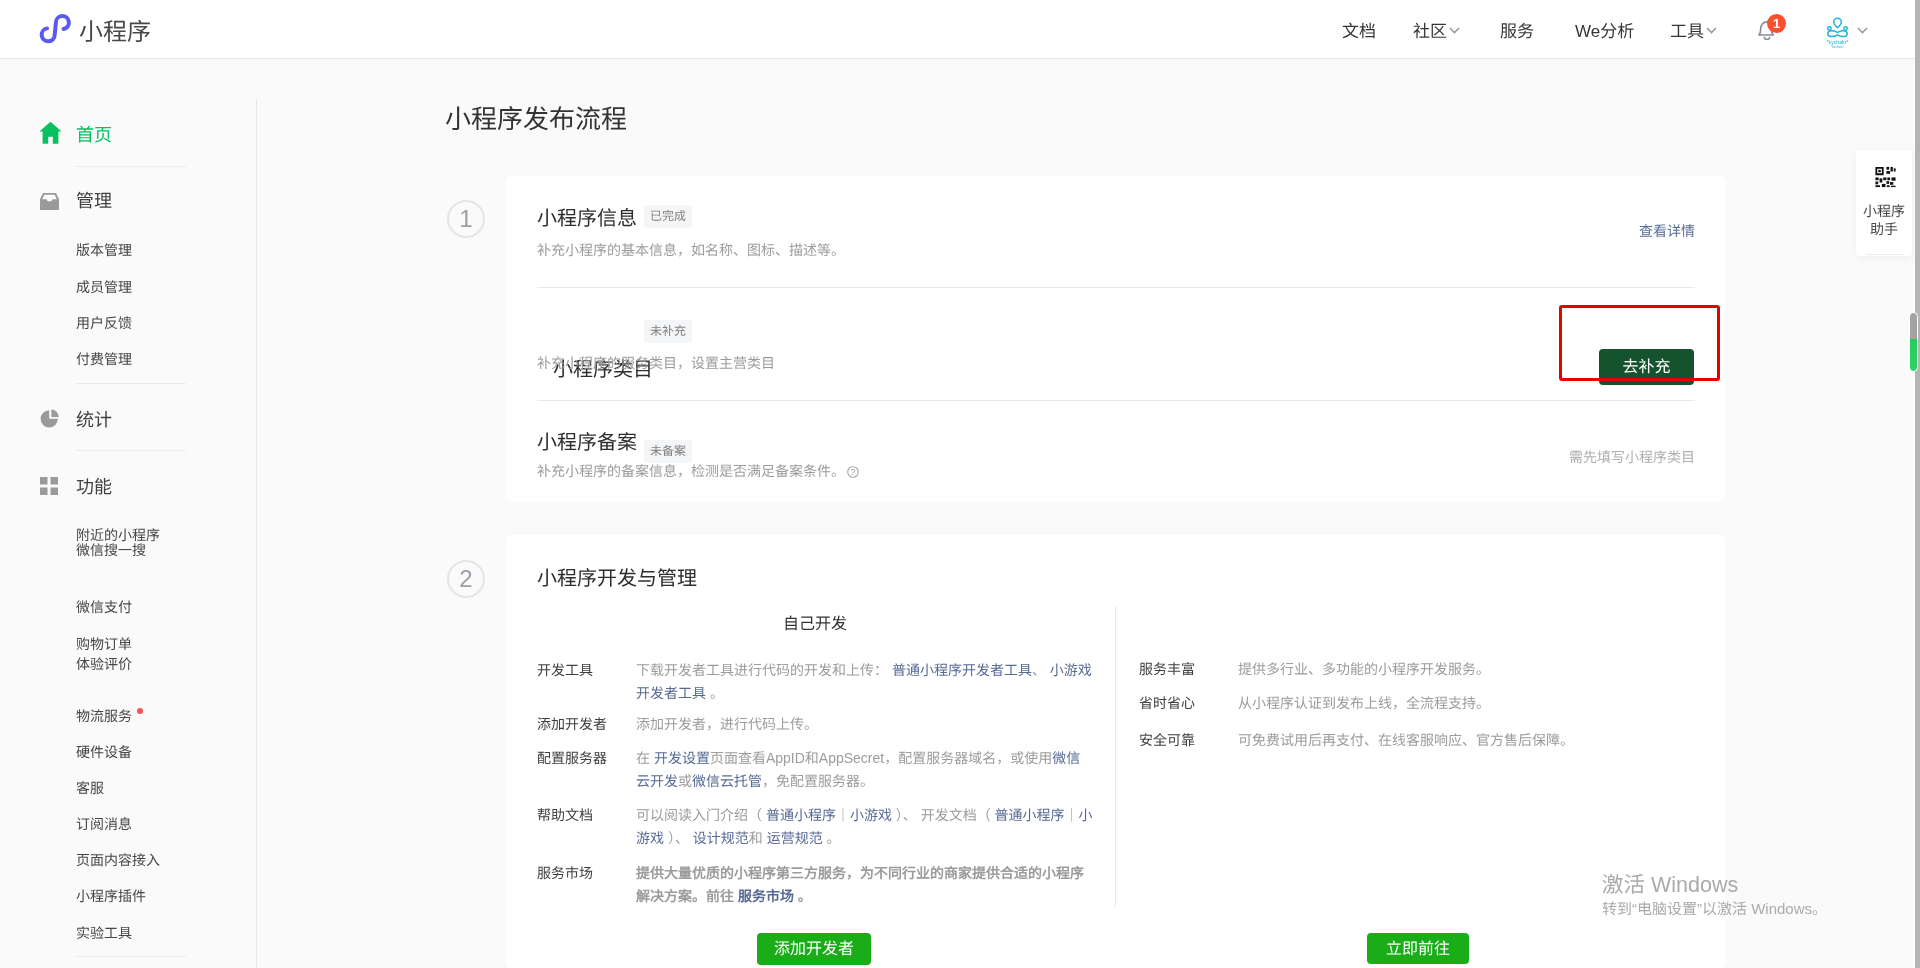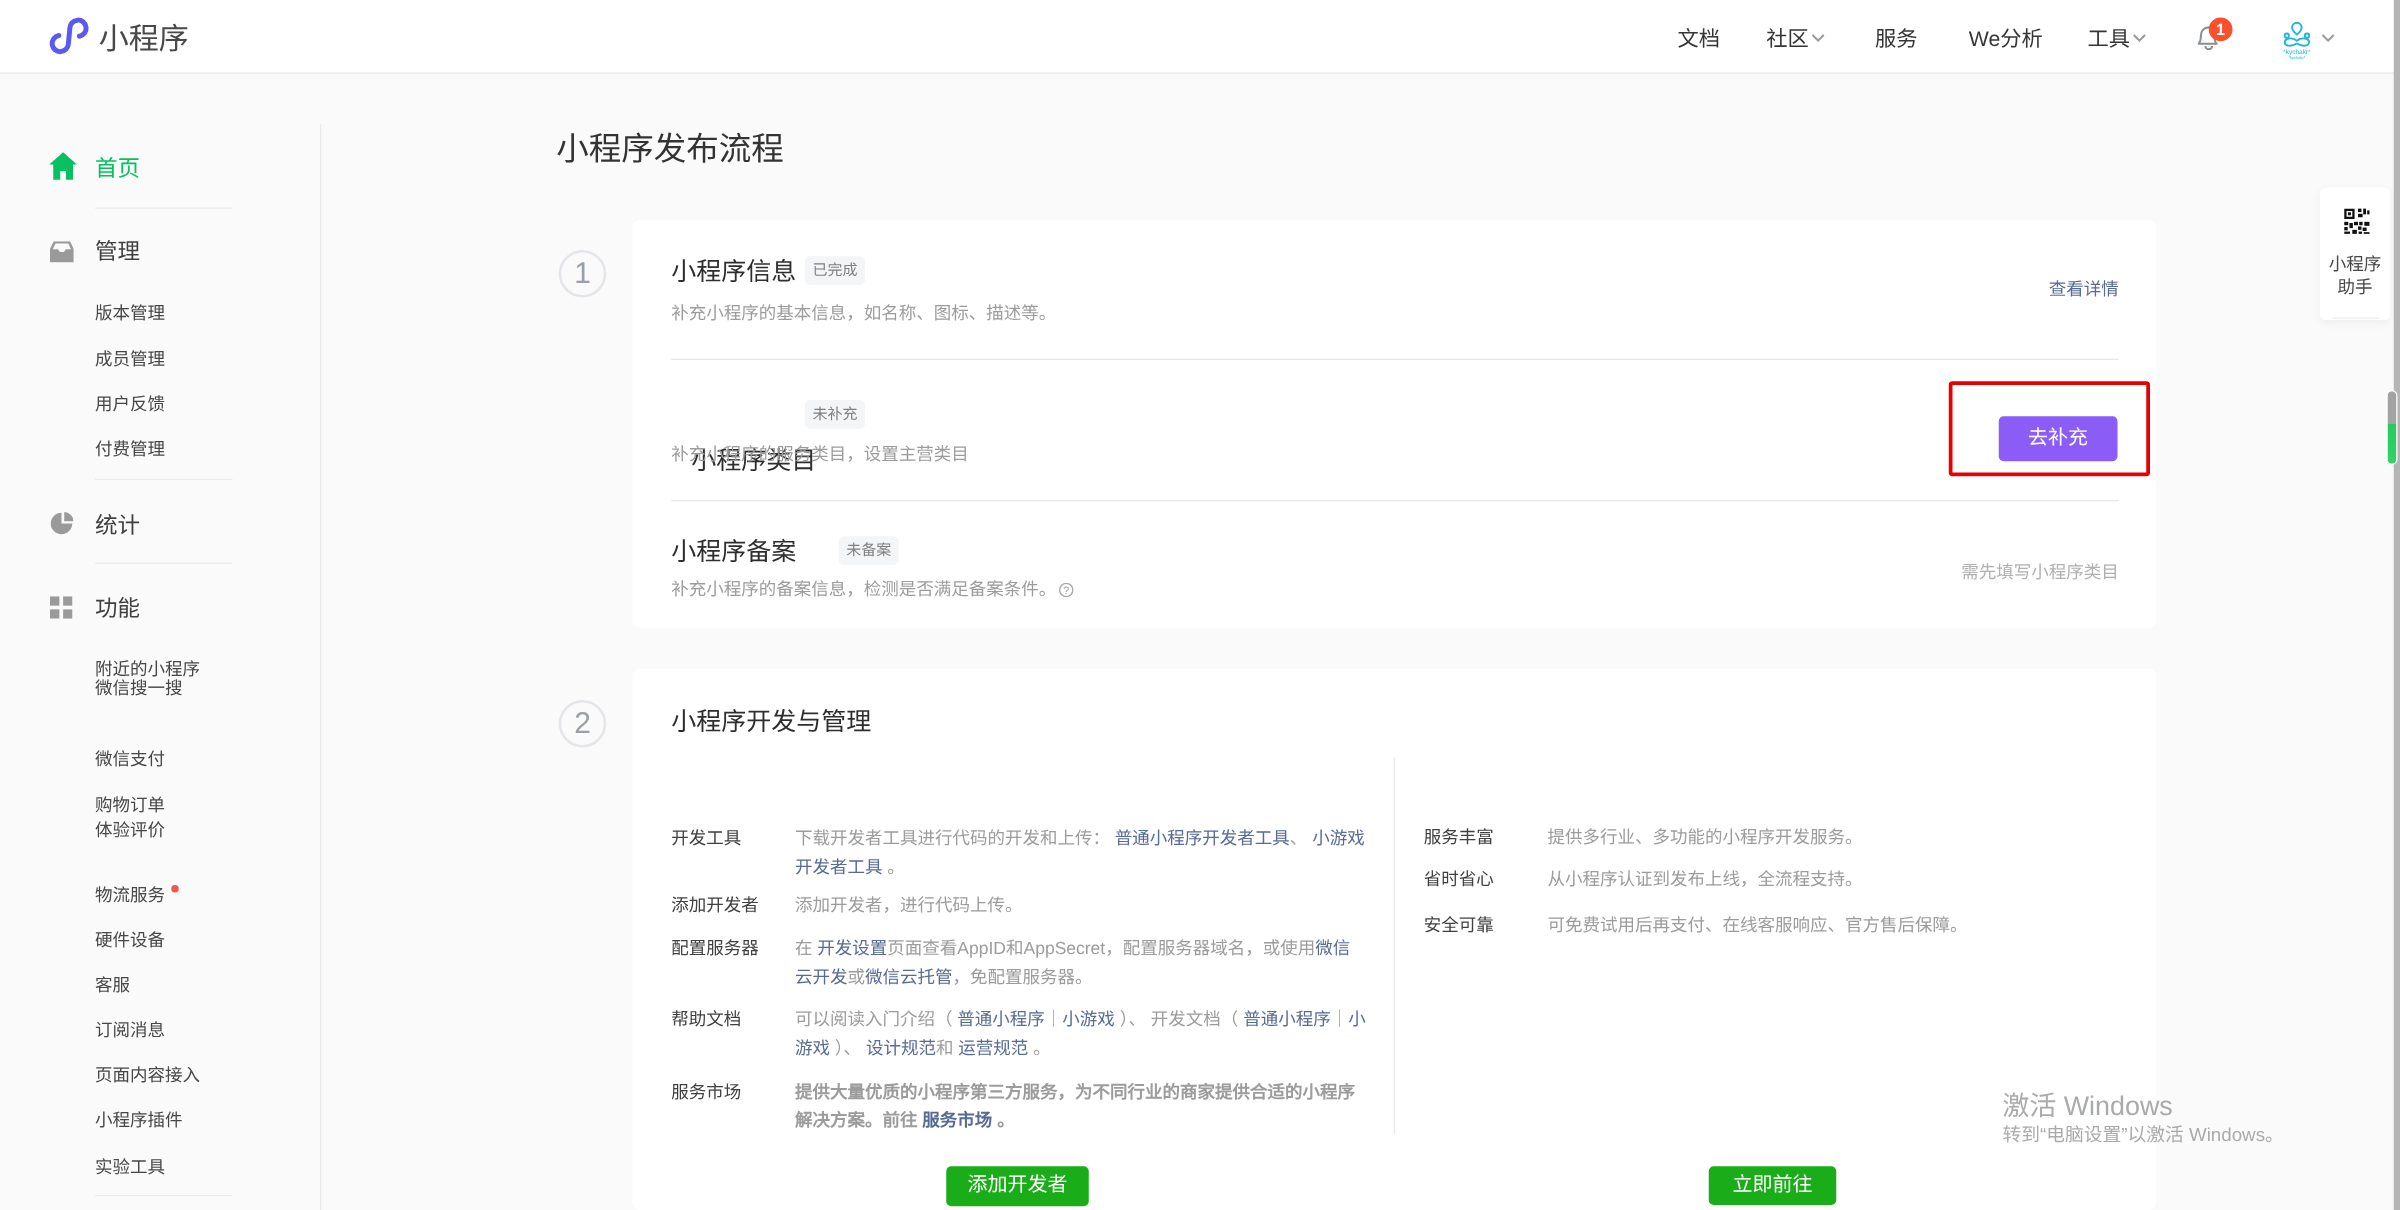--- a/index.html
+++ b/index.html
@@ -121,37 +121,38 @@
   <div class="desc" style="left:31px;top:63.5px;">补充小程序的基本信息，如名称、图标、描述等。</div>
   <div class="desc" style="right:30px;top:45px;color:#576b95;">查看详情</div>
   <div class="cdiv" style="top:111px;"></div>
 
   <div class="rowh" style="left:47px;top:143px;margin-top:36px;">小程序类目</div>
   <div class="badge" style="left:138px;top:144px;">未补充</div>
   <div class="desc" style="left:31px;top:177px;">补充小程序的服务类目，设置主营类目</div>
   <div class="cdiv" style="top:224px;"></div>
 
   <div class="rowh" style="left:31px;top:252px;">小程序备案</div>
-  <div class="badge" style="left:138px;top:253px;margin-left:27px;">未备案</div>
+  <div class="badge" style="left:138px;top:264px;">未备案</div>
   <div class="desc" style="left:31px;top:285px;">补充小程序的备案信息，检测是否满足备案条件。
     <svg width="12" height="12" viewBox="0 0 12 12" style="vertical-align:-2px;margin-left:-2px;">
         <circle cx="6" cy="6" r="5.3" fill="none" stroke="#a8a8a8" stroke-width="1.1"></circle>
         <text x="6" y="9" text-anchor="middle" font-size="8.6" fill="#9a9a9a">?</text>
       </svg>
   </div>
   <div class="desc" style="right:30px;top:271px;color:#b0b0b0;">需先填写小程序类目</div>
 
-  <div class="gbtn" style="left:1093px;top:157px;width:95px;height:36px;line-height:36px;background:#8b5cf6;">去补充</div>
+  <div class="gbtn" style="left:1093px;top:173px;width:95px;height:36px;line-height:36px;background:#14532d;">去补充</div>
   <div class="abs" style="left:1053px;top:129px;width:161px;height:76px;border:3px solid #e60000;border-radius:3px;"></div>
 </div>
 
 <div class="stepc" style="top:560px;">2</div>
 
 <div class="card" style="left:506px;top:535px;width:1219px;height:433px;">
   <div class="abs" style="left:31px;top:29px;font-size:20px;line-height:28px;color:#2e2e2e;">小程序开发与管理</div>
+  <div class="abs" style="left:31px;top:77px;width:556px;text-align:center;font-size:16px;line-height:24px;color:#333;">自己开发</div>
   <div class="abs" style="left:609px;top:71px;width:1px;height:301px;background:#e8e8e8;"></div>
 
   <div class="lbl" style="left:31px;top:124px;">开发工具</div>
   <div class="ptxt" style="left:130px;top:124px;">下载开发者工具进行代码的开发和上传： <span class="lnk">普通小程序开发者工具</span>、 <span class="lnk">小游戏</span><br><span class="lnk">开发者工具</span> 。</div>
 
   <div class="lbl" style="left:31px;top:178px;">添加开发者</div>
   <div class="ptxt" style="left:130px;top:178px;">添加开发者，进行代码上传。</div>
 
   <div class="lbl" style="left:31px;top:212px;">配置服务器</div>
   <div class="ptxt" style="left:130px;top:212px;">在 <span class="lnk">开发设置</span>页面查看AppID和AppSecret，配置服务器域名，或使用<span class="lnk">微信</span><br><span class="lnk">云开发</span>或<span class="lnk">微信云托管</span>，免配置服务器。</div>

